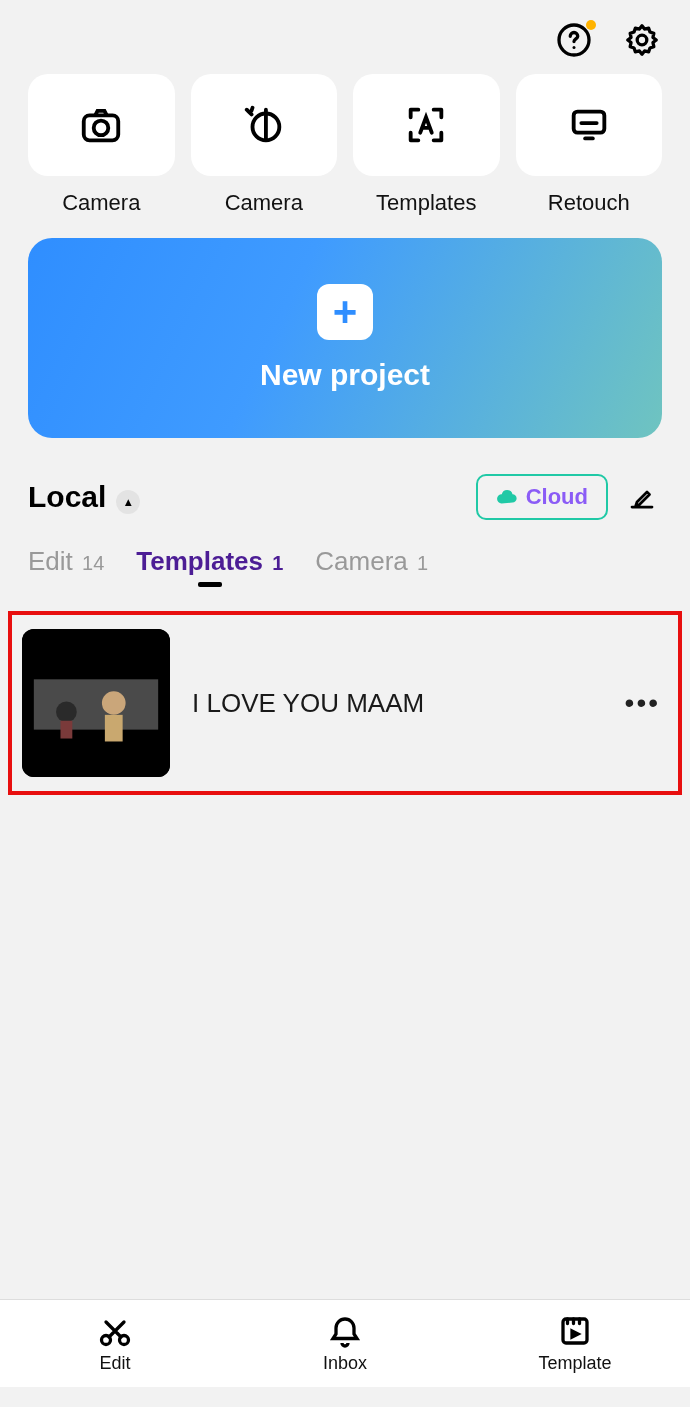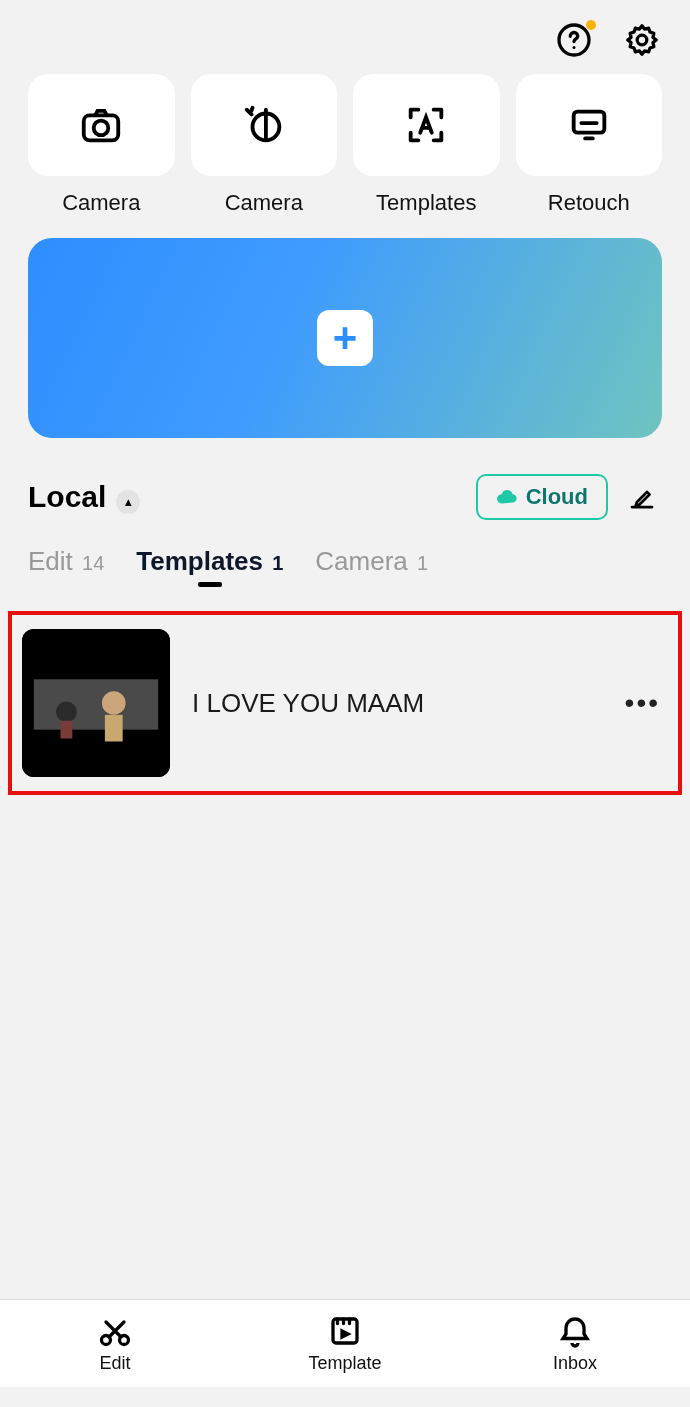--- a/index.html
+++ b/index.html
@@ -12,26 +12,26 @@
     .tool { background:#fff; border-radius:20px; flex:1; height:102px; display:flex; align-items:center; justify-content:center; }
     .tool-lbl-row { display:flex; gap:16px; padding: 14px 28px 18px; }
     .tool-lbl { flex:1; text-align:center; font-size:22px; color:#121212; }
     .newproj { margin: 4px 28px 28px; height: 200px; border-radius: 24px; background: linear-gradient(115deg, #2f8eff 0%, #3f9bff 40%, #6fc4c0 100%); display:flex; flex-direction:column; align-items:center; justify-content:center; gap:18px; }
     .newproj .plusbox { width:56px; height:56px; border-radius:12px; background:#fff; display:flex; align-items:center; justify-content:center; color:#2f8eff; font-size:42px; font-weight:700; line-height:1; }
     .newproj .lbl { color:#fff; font-size:30px; font-weight:600; }
     .srcrow { display:flex; align-items:center; padding: 8px 28px 8px; gap:14px; }
     .local { font-size:30px; font-weight:700; color:#000; display:flex; align-items:flex-end; gap:10px; }
     .local .tri { width:24px; height:24px; border-radius:50%; background:#e3e3e3; display:flex; align-items:center; justify-content:center; font-size:12px; color:#000; }
     .spacer { flex:1; }
-    .cloud { border:2px solid #20c9a6; color:#0f766e; border-radius:10px; padding:8px 18px; font-size:22px; font-weight:600; display:flex; align-items:center; gap:8px; }
+    .cloud { border:2px solid #20c9a6; color:#8b5cf6; border-radius:10px; padding:8px 18px; font-size:22px; font-weight:600; display:flex; align-items:center; gap:8px; }
     .editic { width:40px; height:40px; display:flex; align-items:center; justify-content:center; }
     .tabs { display:flex; gap:32px; padding: 18px 28px 10px; align-items:center; }
     .tab { color:#999; font-size:26px; }
     .tab .cnt { font-size:20px; margin-left:2px; }
-    .tab.active { color:#0f172a; font-weight:700; position:relative; }
+    .tab.active { color:#4c1d95; font-weight:700; position:relative; }
     .tab.active::after { content:""; position:absolute; left:50%; transform:translateX(-50%); bottom:-10px; width:24px; height:5px; background:#000; border-radius:2px; }
     .list { padding: 24px 0 0; }
     .item { border:4px solid #e80f0f; margin: 0 8px; padding: 14px 10px; display:flex; align-items:center; gap:22px; }
     .thumb { width:148px; height:148px; border-radius:12px; background:#000; overflow:hidden; flex-shrink:0; display:flex; align-items:center; justify-content:center; }
     .meta { flex:1; display:flex; flex-direction:column; }
     .meta .title { font-size:26px; color:#1a1a1a; }
     .meta .sub { font-size:22px; color:#888; }
     .meta .line3 { display:flex; align-items:center; gap:16px; font-size:24px; color:#333; }
     .meta .line3 .sep { color:#bbb; }
     .more { font-size:28px; color:#222; letter-spacing:2px; padding:0 8px; }
@@ -90,20 +90,21 @@
 </div>
 <div class="tool-lbl-row">
   <div class="tool-lbl">Camera</div>
   <div class="tool-lbl">Camera</div>
   <div class="tool-lbl">Templates</div>
   <div class="tool-lbl">Retouch</div>
 </div>
 
 <div class="newproj">
   <div class="plusbox">+</div>
+  <div class="lbl">New project</div>
 </div>
 
 <div class="srcrow">
   <div class="local">
     <span>Local</span>
     <span class="tri">▴</span>
   </div>
   <div class="spacer"></div>
   <div class="cloud">
     <svg width="22" height="22" viewBox="0 0 24 24" fill="#20c9a6">
@@ -147,26 +148,26 @@
   <div class="bni">
     <svg width="36" height="36" viewBox="0 0 24 24" fill="none" stroke="#000" stroke-width="2.2">
         <circle cx="6" cy="18" r="3"></circle>
         <circle cx="18" cy="18" r="3"></circle>
         <path d="M8 16L18 6M16 16L6 6" stroke-linecap="round"></path>
       </svg>
     <span>Edit</span>
   </div>
   <div class="bni">
     <svg width="36" height="36" viewBox="0 0 24 24" fill="none" stroke="#000" stroke-width="2.2">
+        <path d="M12 4a6 6 0 0 0-6 6v4l-2 3h16l-2-3v-4a6 6 0 0 0-6-6z"></path>
+        <path d="M10 20a2 2 0 0 0 4 0"></path>
+      </svg>
+    <span>Inbox</span>
+  </div>
+  <div class="bni">
+    <svg width="36" height="36" viewBox="0 0 24 24" fill="none" stroke="#000" stroke-width="2.2">
         <rect x="4" y="4" width="16" height="16" rx="2"></rect>
         <path d="M7 4v3M11 4v3M15 4v3" stroke-linecap="round"></path>
         <path d="M10 12l4 2-4 2z" fill="#000"></path>
       </svg>
     <span>Template</span>
   </div>
-  <div class="bni">
-    <svg width="36" height="36" viewBox="0 0 24 24" fill="none" stroke="#000" stroke-width="2.2">
-        <path d="M12 4a6 6 0 0 0-6 6v4l-2 3h16l-2-3v-4a6 6 0 0 0-6-6z"></path>
-        <path d="M10 20a2 2 0 0 0 4 0"></path>
-      </svg>
-    <span>Inbox</span>
-  </div>
 </div>
 
 </body></html>

